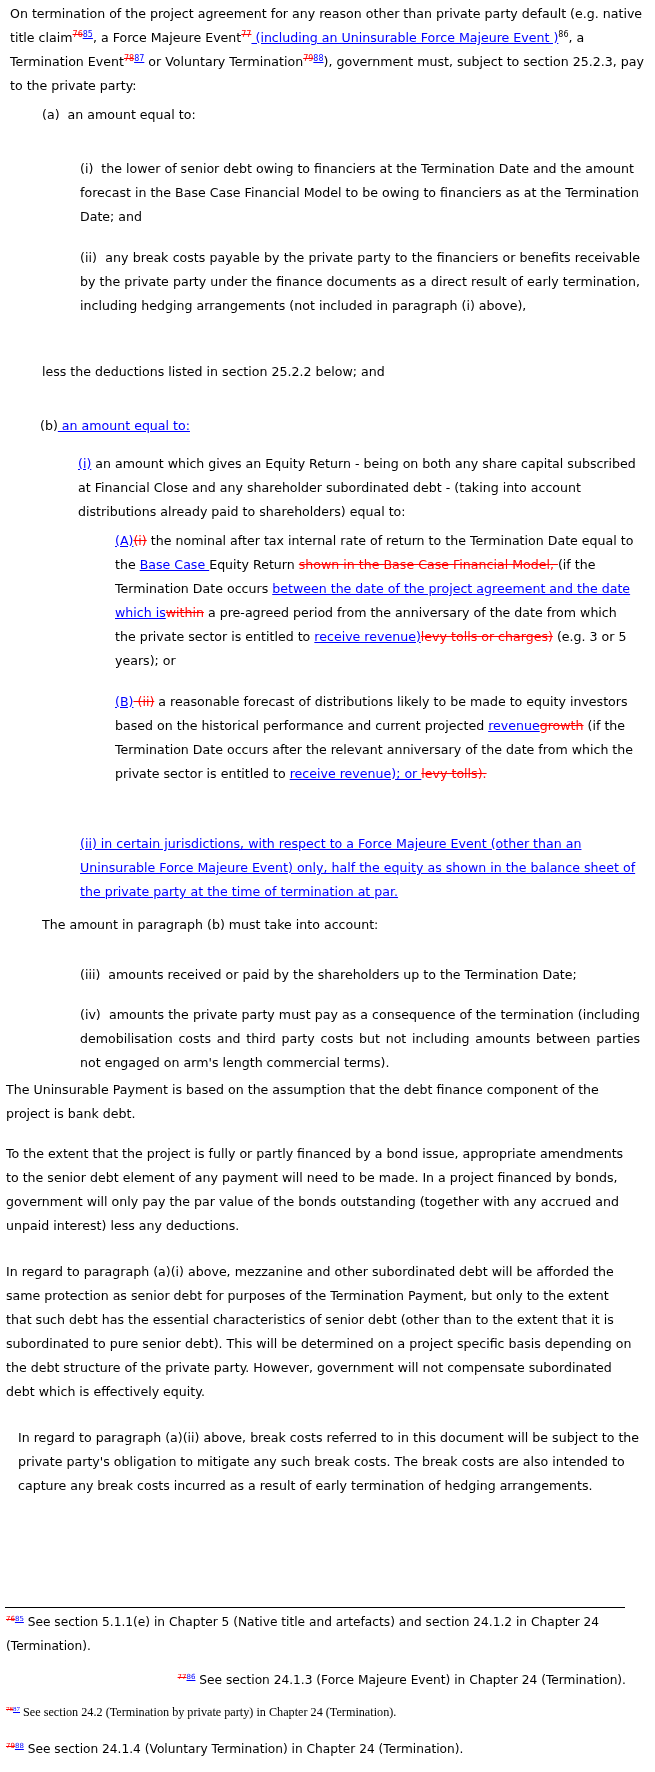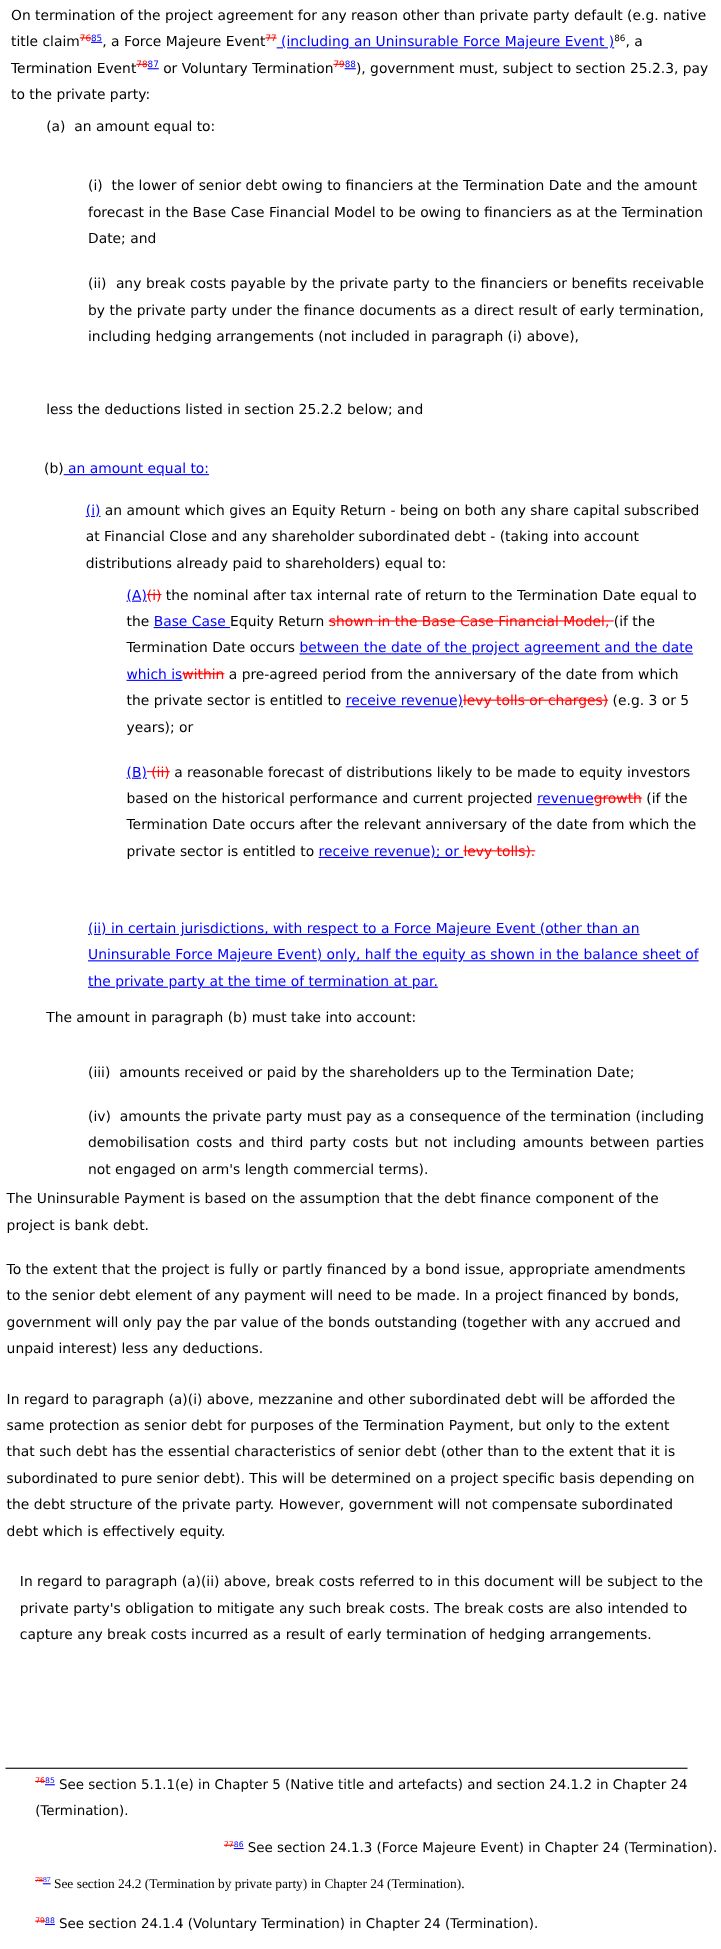--- a/index.html
+++ b/index.html
@@ -15,21 +15,21 @@
     .p {
       position: absolute;
       left: 0;
       line-height: 24px;
       margin: 0;
       white-space: normal;
     }
     .ins { color: #0000ff; text-decoration: underline; }
     .del { color: #ff0000; text-decoration: line-through; }
     sup { font-size: 8px; line-height: 0; vertical-align: 5px; }
-    .fn { font-size: 12.2px; line-height: 24px; margin-left: 26px; }
+    .fn { font-size: 12.2px; line-height: 24px; }
     .fn sup { font-size: 7px; vertical-align: 5px; }
     .divider {
       position: absolute;
       left: 5px;
       top: 1607px;
       width: 620px;
       height: 0;
       border-top: 1px solid #000000;
     }
   </style>

